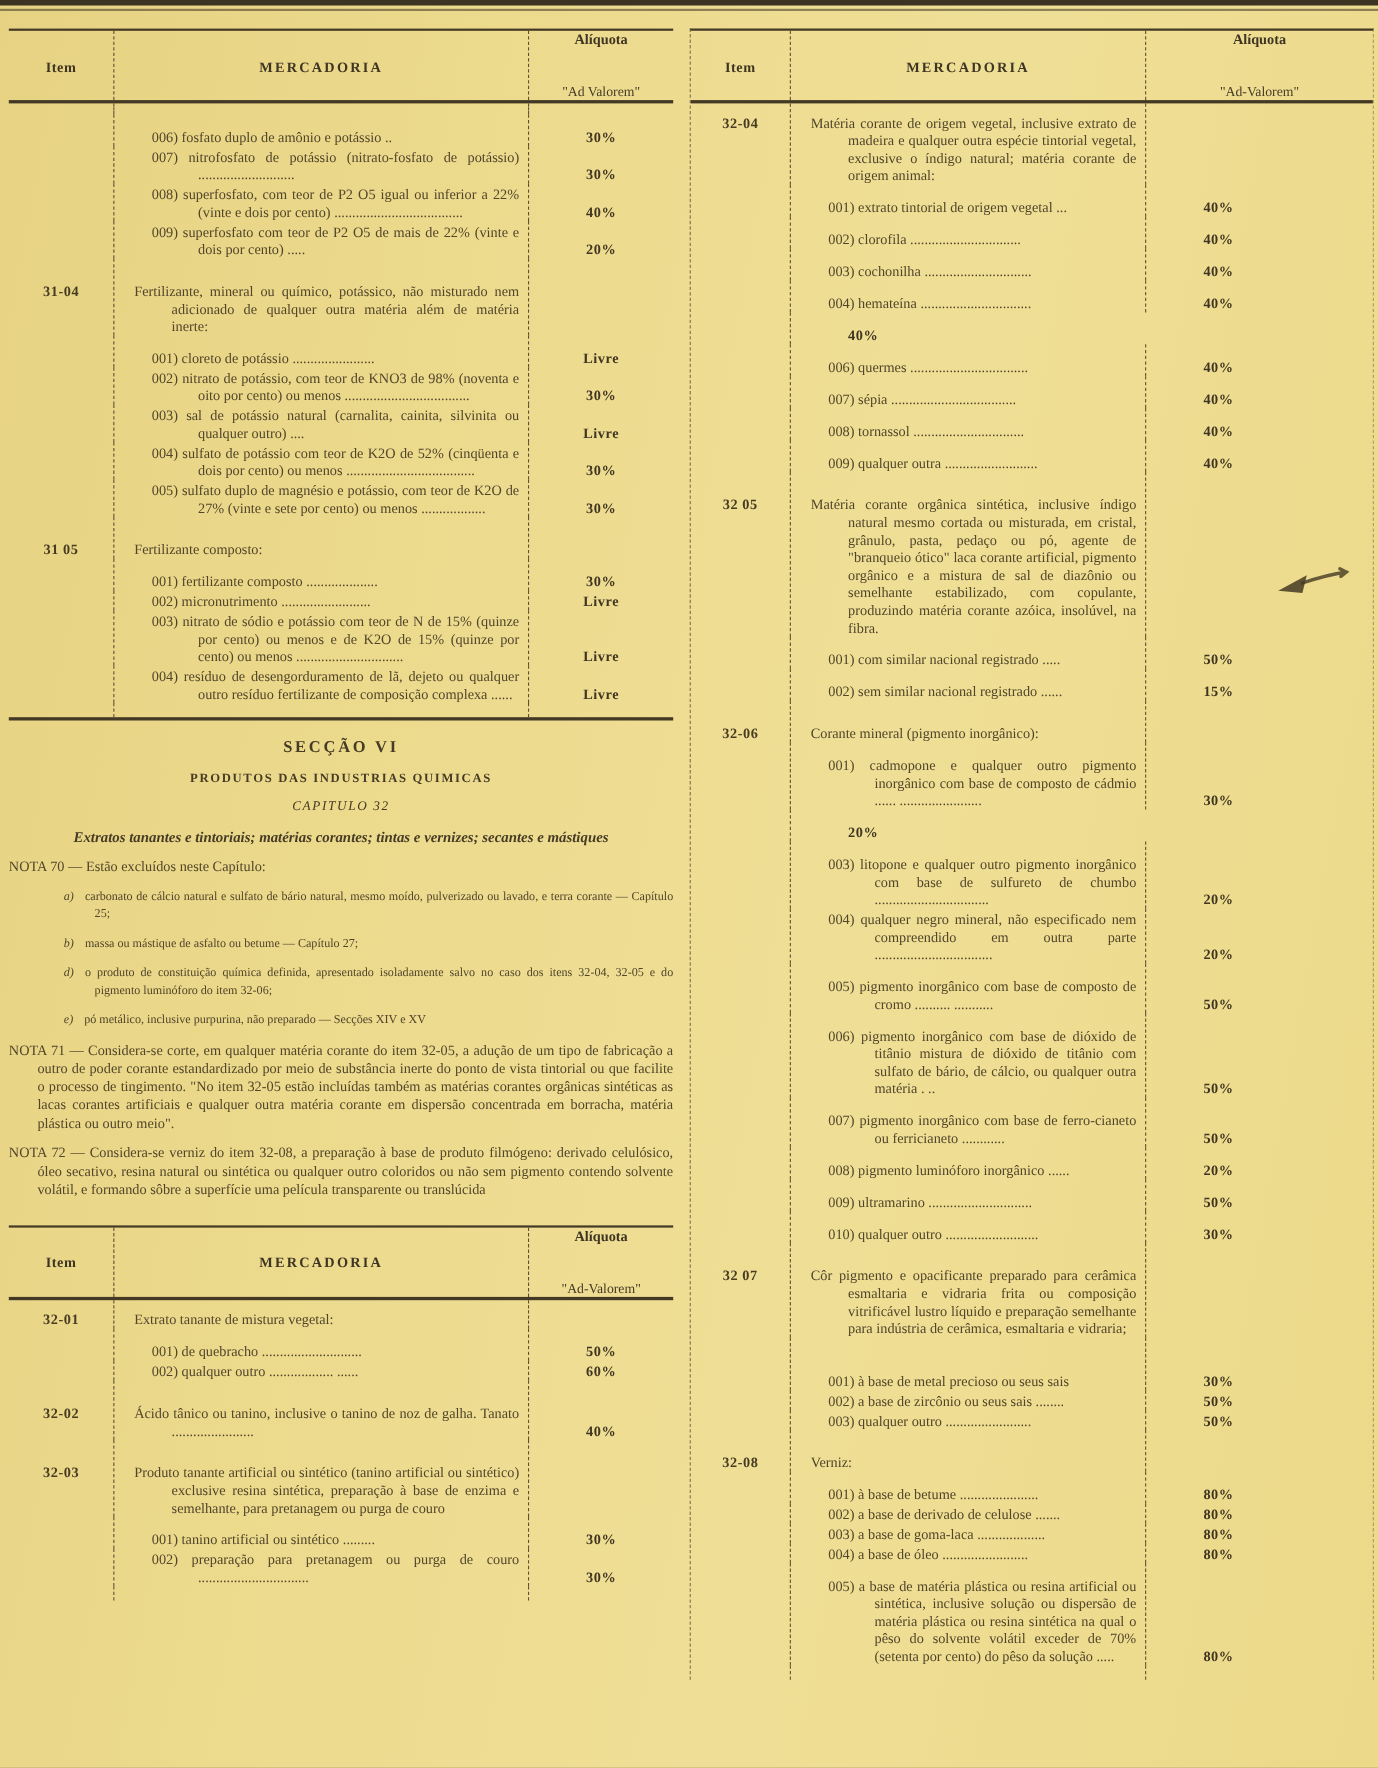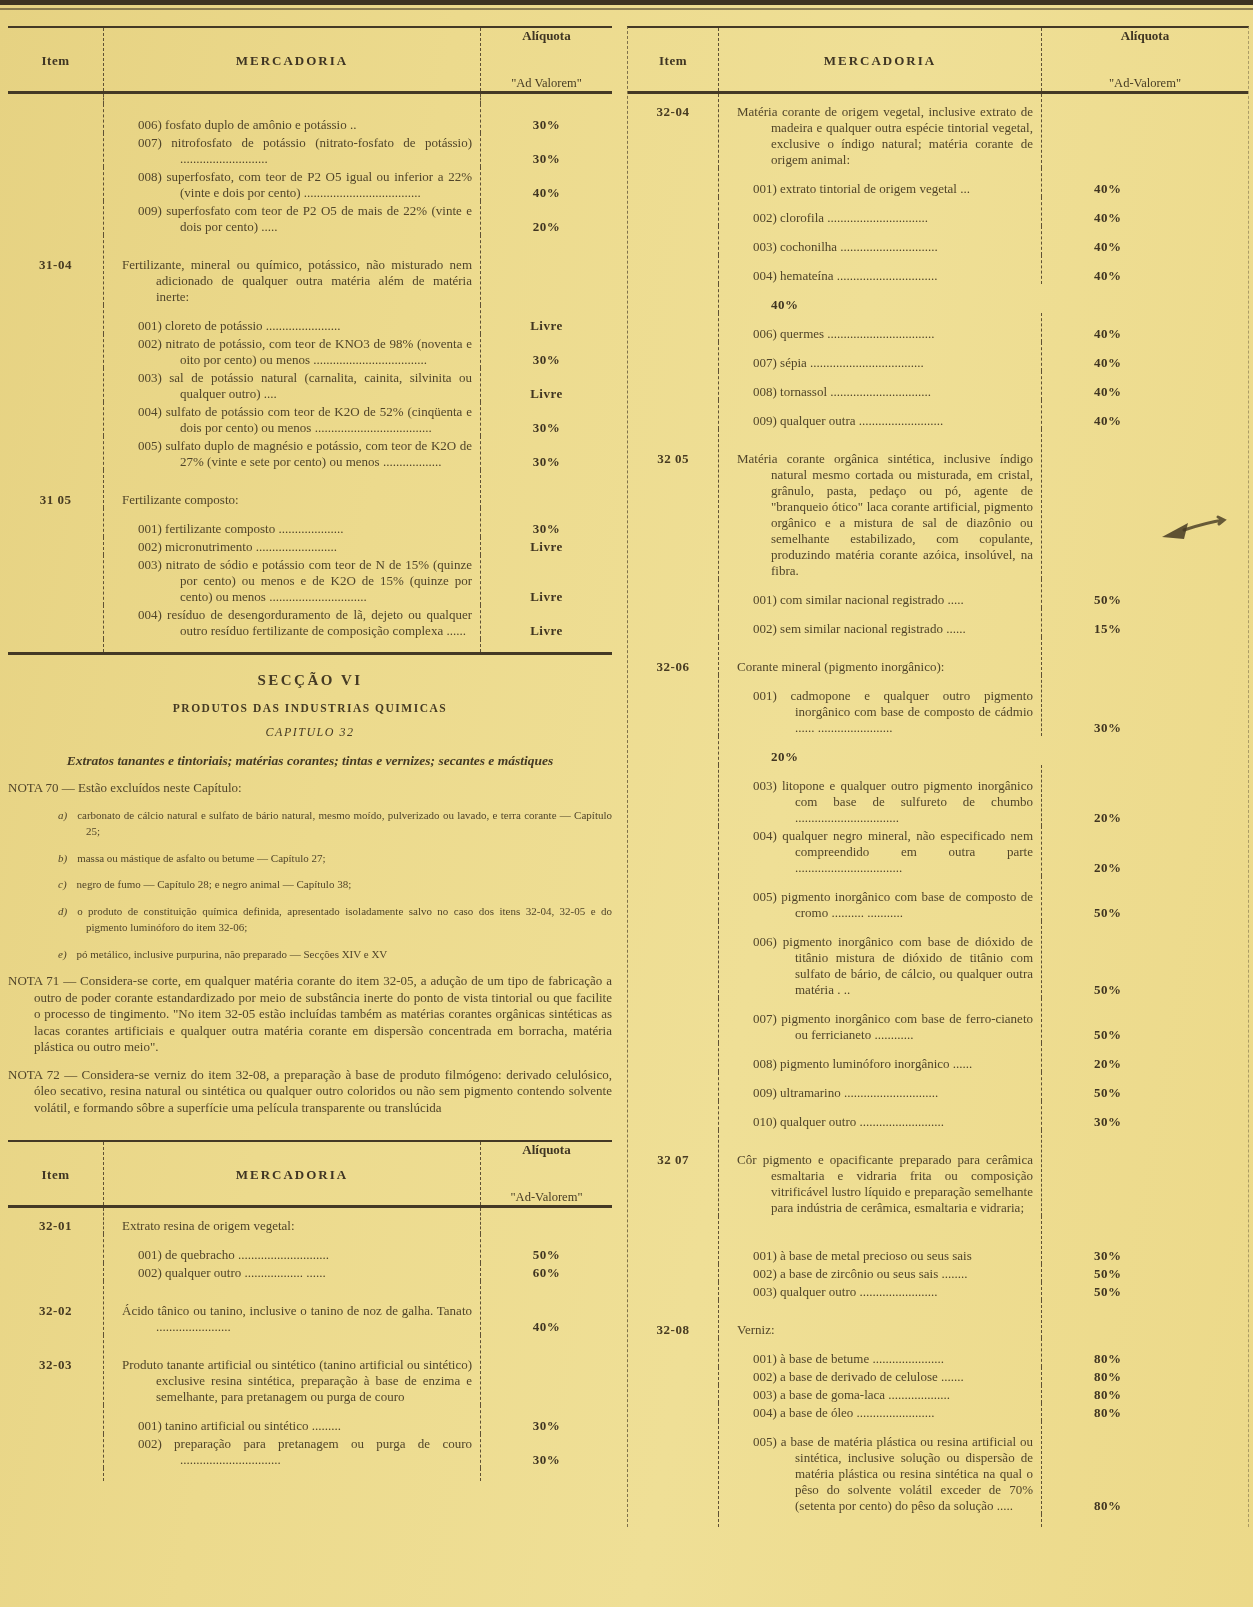--- a/index.html
+++ b/index.html
@@ -230,41 +230,40 @@
       <div class="sec-title">SECÇÃO VI</div>
       <div class="sec-sub">PRODUTOS DAS INDUSTRIAS QUIMICAS</div>
       <div class="sec-cap">CAPITULO 32</div>
       <div class="sec-desc">Extratos tanantes e tintoriais; matérias corantes; tintas e vernizes; secantes e mástiques</div>
     </div>
 
     <div>
       <div class="note">NOTA 70 — Estão excluídos neste Capítulo:</div>
       <div class="note-item"><span class="note-letter">a)</span><span>carbonato de cálcio natural e sulfato de bário natural, mesmo moído, pulverizado ou lavado, e terra corante — Capítulo 25;</span></div>
       <div class="note-item"><span class="note-letter">b)</span><span>massa ou mástique de asfalto ou betume — Capítulo 27;</span></div>
-      <div class="note-item"><span class="note-letter">c)</span><span>negro de fumo — Capítulo 28; e negro animal — Capítulo 38;</span></div>
       <div class="note-item"><span class="note-letter">d)</span><span>o produto de constituição química definida, apresentado isoladamente salvo no caso dos itens 32-04, 32-05 e do pigmento luminóforo do item 32-06;</span></div>
       <div class="note-item"><span class="note-letter">e)</span><span>pó metálico, inclusive purpurina, não preparado — Secções XIV e XV</span></div>
       <div class="note">NOTA 71 — Considera-se corte, em qualquer matéria corante do item 32-05, a adução de um tipo de fabricação a outro de poder corante estandardizado por meio de substância inerte do ponto de vista tintorial ou que facilite o processo de tingimento. "No item 32-05 estão incluídas também as matérias corantes orgânicas sintéticas as lacas corantes artificiais e qualquer outra matéria corante em dispersão concentrada em borracha, matéria plástica ou outro meio".</div>
       <div class="note">NOTA 72 — Considera-se verniz do item 32-08, a preparação à base de produto filmógeno: derivado celulósico, óleo secativo, resina natural ou sintética ou qualquer outro coloridos ou não sem pigmento contendo solvente volátil, e formando sôbre a superfície uma película transparente ou translúcida</div>
     </div>
 
     <div class="tbl2wrap">
       <div id="tbl-left-bottom" class="tbl tL">
           <div class="row hdr">
             <div class="c1">Item</div>
             <div class="c2">MERCADORIA</div>
             <div class="c3">
               <div class="ali">Alíquota</div>
               <div class="adv">"Ad-Valorem"</div>
             </div>
           </div>
           <div class="row g first">
             <div class="c1">32-01</div>
             <div class="c2">
-              <div class="gdesc">Extrato resina de origem vegetal:</div>
+              <div class="gdesc">Extrato tanante de mistura vegetal:</div>
             </div>
             <div class="c3"></div>
           </div>
           <div class="row s gap">
             <div class="c1"></div>
             <div class="c2">
               <div class="sub">001) de quebracho ............................</div>
             </div>
             <div class="c3">
               <div class="rate">50%</div>

